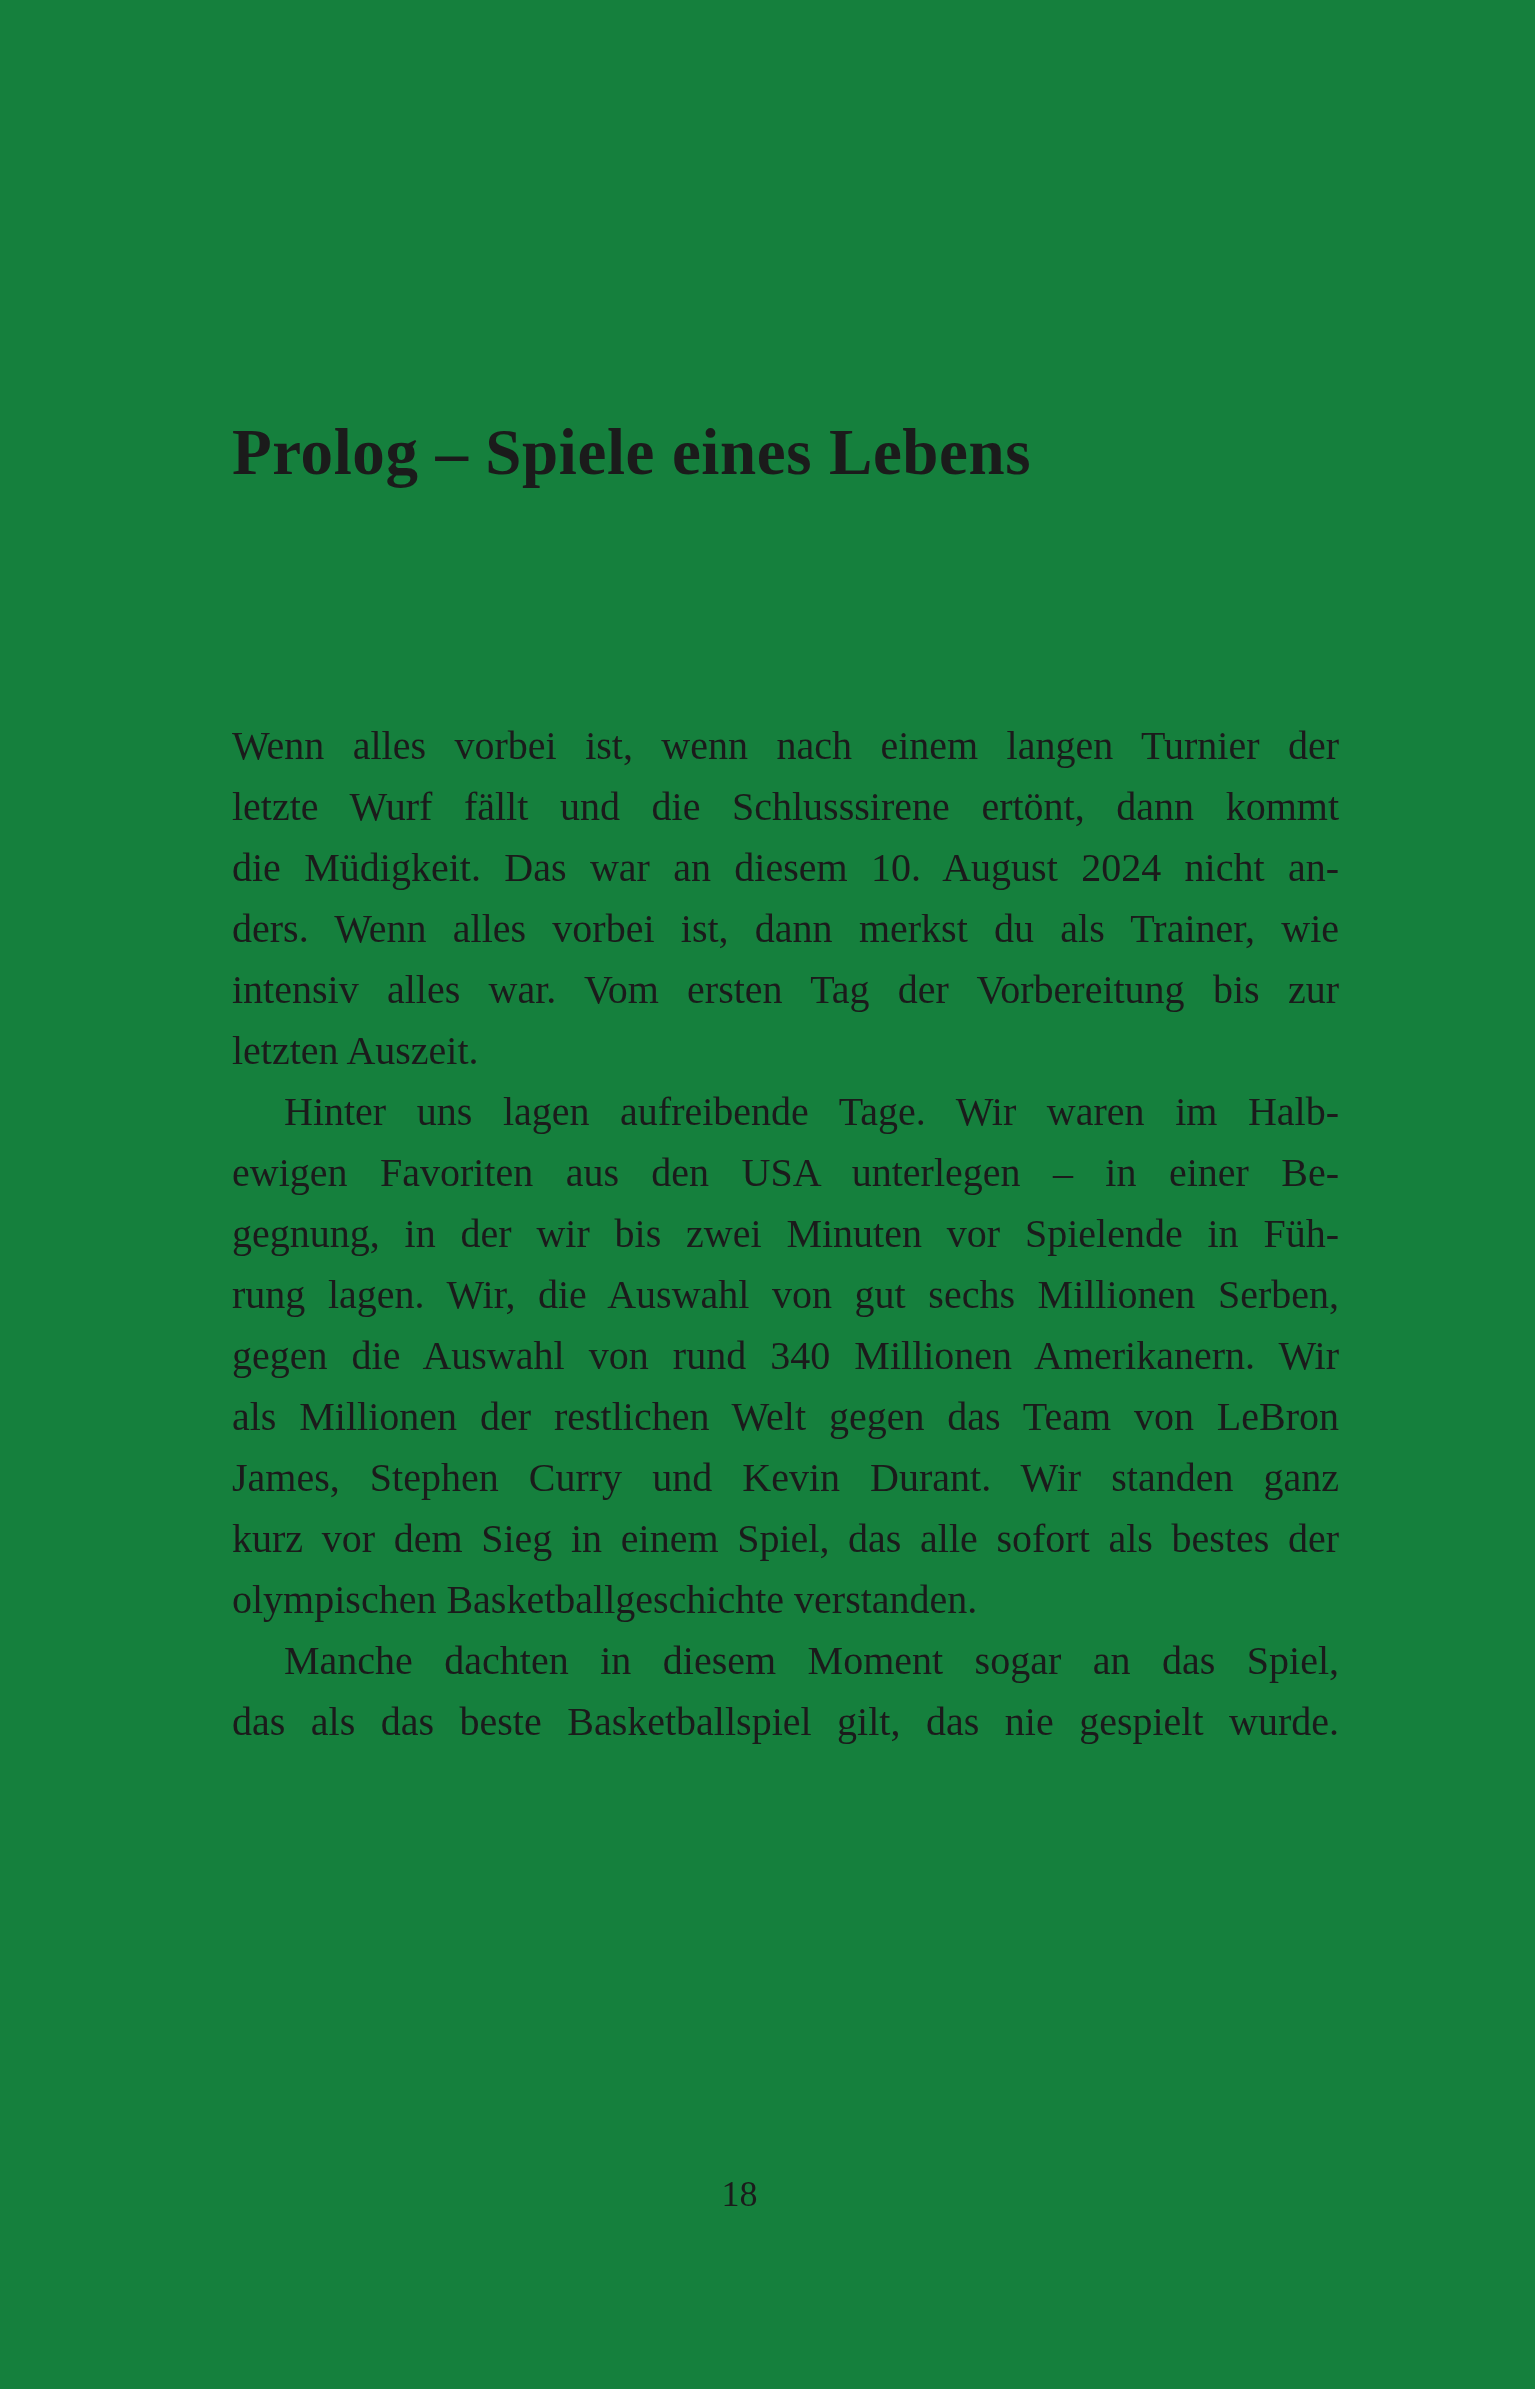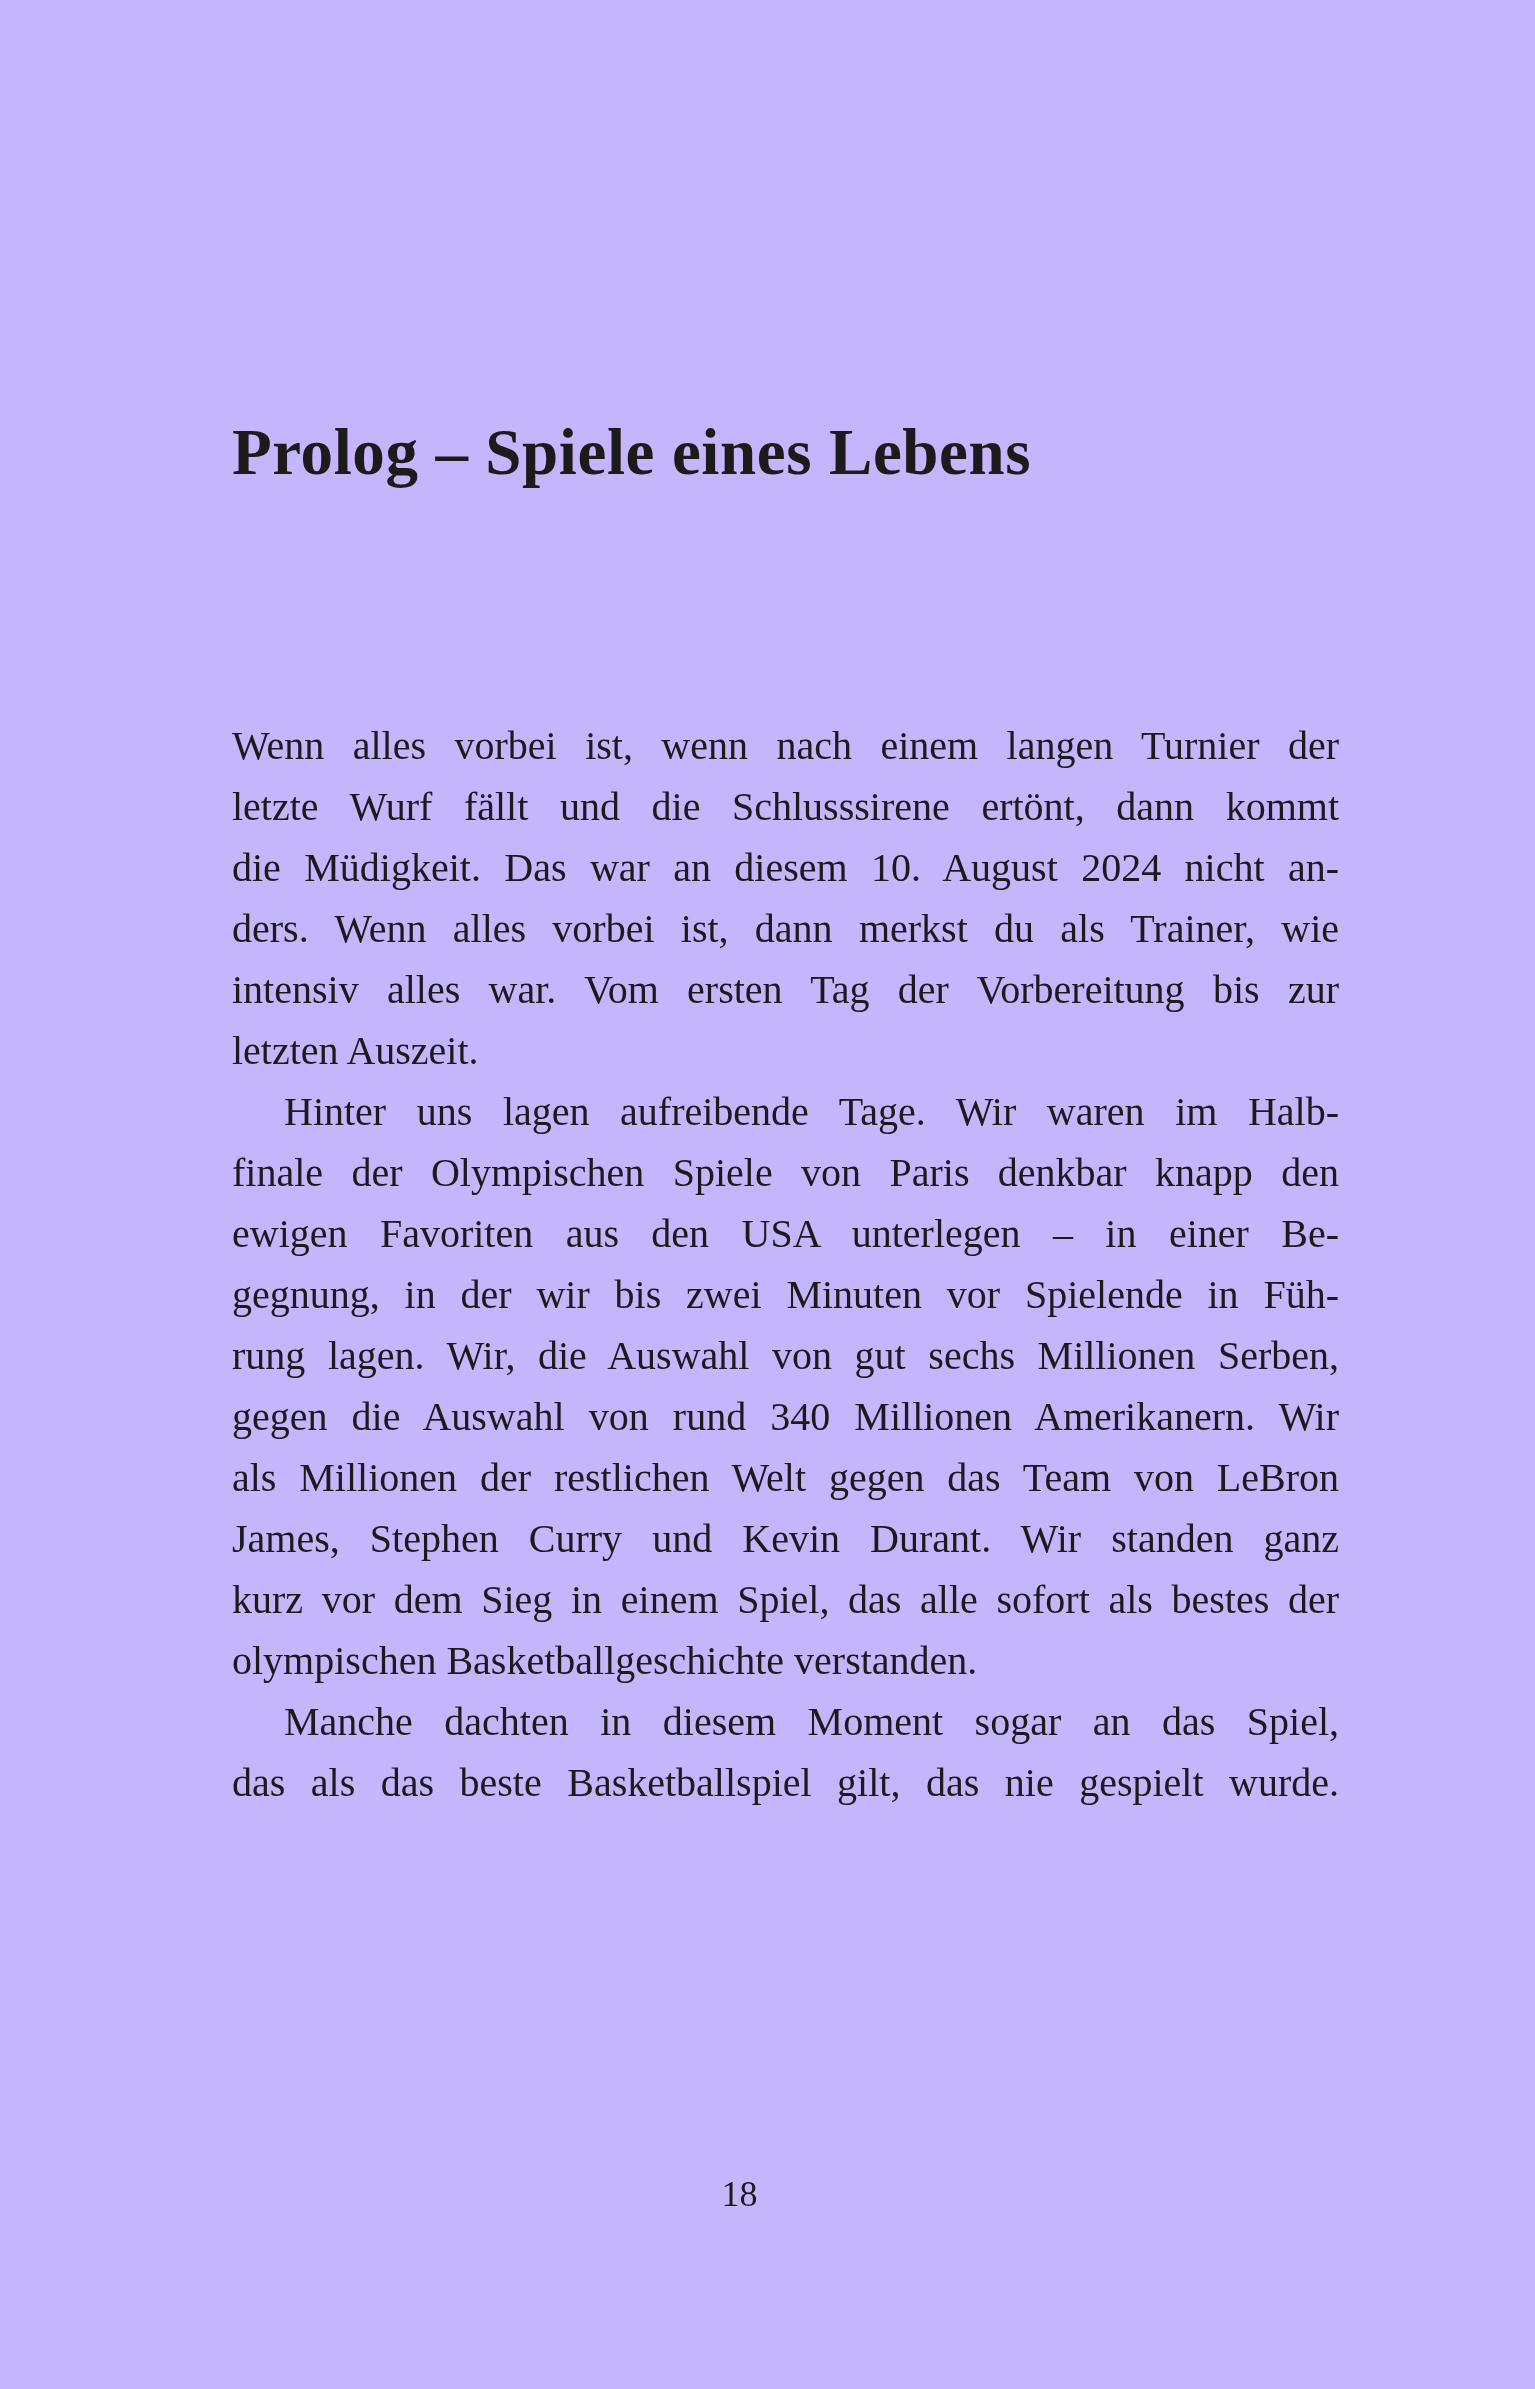--- a/index.html
+++ b/index.html
@@ -5,21 +5,21 @@
   html, body { margin: 0; padding: 0; }
   body {
     width: 1536px;
     height: 2389px;
     background: #f4f4f2;
     position: relative;
   }
   .page {
     position: absolute;
     inset: 0;
-    background: #c4b5fd;
+    background: #15803d;
     color: #1b1b1b;
     font-family: "Liberation Serif", serif;
     padding-left: 18px;
   }
   .chapter-title {
     position: absolute;
     left: 232px;
     top: 369px;
     width: 1107px;
     font-size: 65px;
@@ -70,21 +70,20 @@
       <div class="line">Wenn alles vorbei ist, wenn nach einem langen Turnier der</div>
       <div class="line">letzte Wurf fällt und die Schlusssirene ertönt, dann kommt</div>
       <div class="line">die Müdigkeit. Das war an diesem 10. August 2024 nicht an-</div>
       <div class="line">ders. Wenn alles vorbei ist, dann merkst du als Trainer, wie</div>
       <div class="line">intensiv alles war. Vom ersten Tag der Vorbereitung bis zur</div>
       <div class="line para-end">letzten Auszeit.</div>
     </div>
 
     <div>
       <div class="line indent">Hinter uns lagen aufreibende Tage. Wir waren im Halb-</div>
-      <div class="line">finale der Olympischen Spiele von Paris denkbar knapp den</div>
       <div class="line">ewigen Favoriten aus den USA unterlegen – in einer Be-</div>
       <div class="line">gegnung, in der wir bis zwei Minuten vor Spielende in Füh-</div>
       <div class="line">rung lagen. Wir, die Auswahl von gut sechs Millionen Serben,</div>
       <div class="line">gegen die Auswahl von rund 340 Millionen Amerikanern. Wir</div>
       <div class="line">als Millionen der restlichen Welt gegen das Team von LeBron</div>
       <div class="line">James, Stephen Curry und Kevin Durant. Wir standen ganz</div>
       <div class="line">kurz vor dem Sieg in einem Spiel, das alle sofort als bestes der</div>
       <div class="line para-end">olympischen Basketballgeschichte verstanden.</div>
     </div>
 

